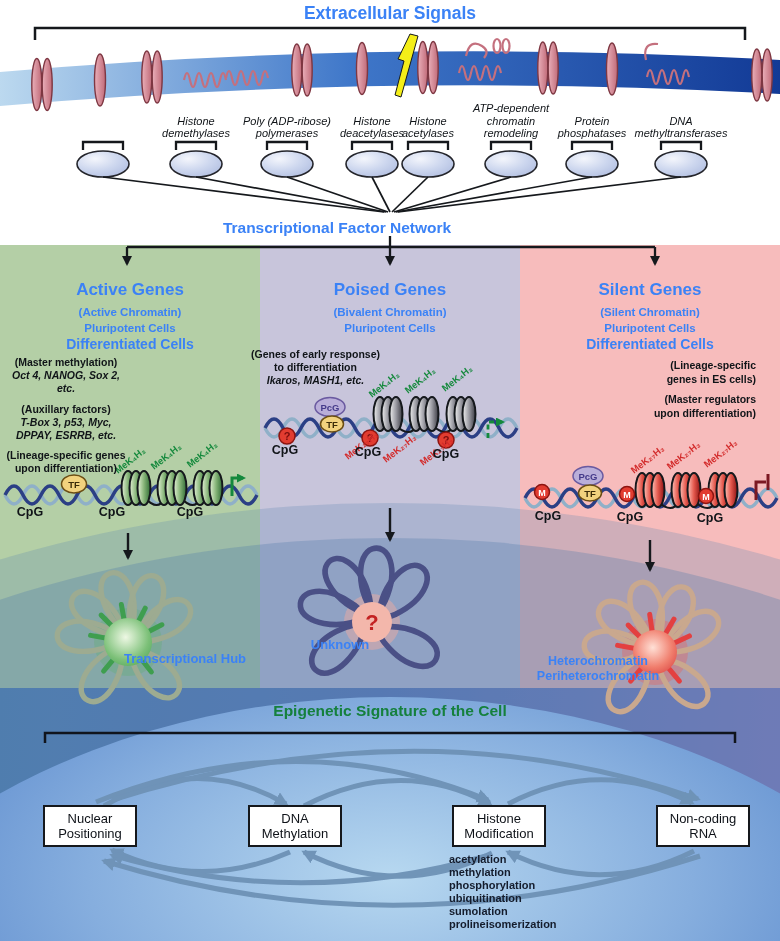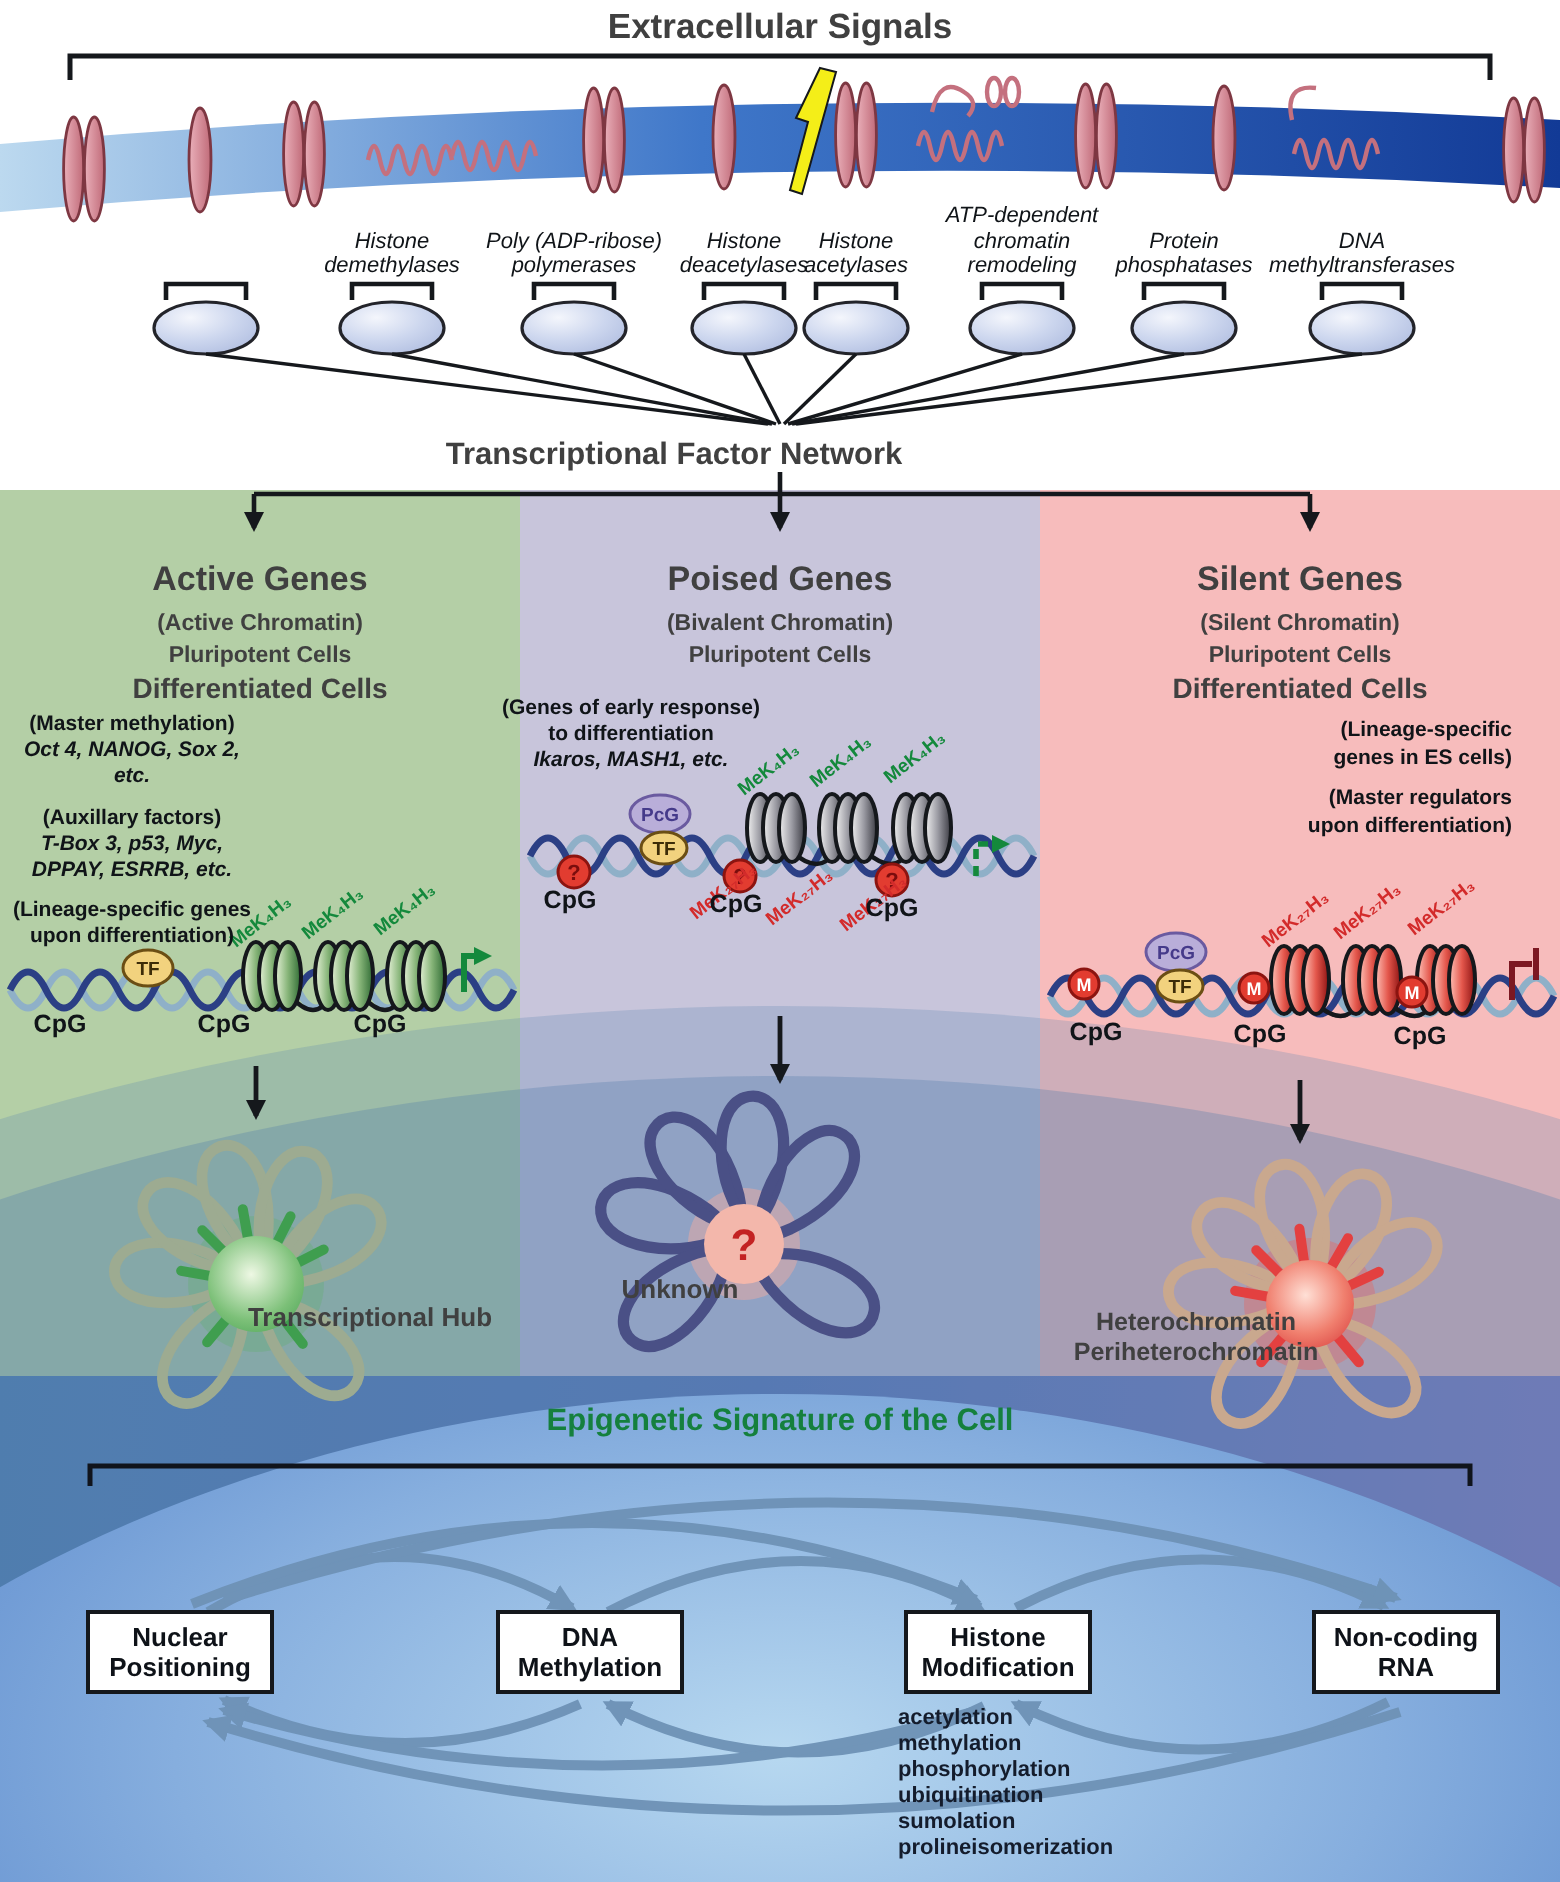--- a/index.html
+++ b/index.html
@@ -1,18 +1,18 @@
 <!DOCTYPE html>
 <html><head>
 <meta charset="utf-8">
 <style>
   html,body{margin:0;padding:0;background:#fff}
   .page{position:relative;width:780px;height:941px;overflow:hidden;background:#fff;font-family:"Liberation Sans",sans-serif}
   .abs{position:absolute}
-  .tx{position:absolute;font-weight:bold;color:#404040}
+  .tx{position:absolute;font-weight:bold;color:#3b82f6}
   .ctr{text-align:center}
   .it{font-style:italic}
   .gap{margin-top:7px}
   
   #bg-top{left:0;top:0;width:780px;height:245px;background:#fff;z-index:1}
   .panel{top:245px;width:260px;height:696px;z-index:1}
   #panel-active{left:0;background:#b4cfa6}
   #panel-poised{left:260px;background:#c8c5db}
   #panel-silent{left:520px;background:#f7bcbc}
   #corner-grad{left:0;top:688px;width:780px;height:253px;background:linear-gradient(93deg,#4e7db2,#5b76bb 48%,#8a7ac2);z-index:2}
@@ -33,21 +33,21 @@
   .ps{width:260px;top:306px;font-size:11.5px}
   .pc1{width:260px;top:322px;font-size:11.5px}
   .pc2{width:260px;top:336px;font-size:14px}
   .ann{position:absolute;font-size:10.5px;font-weight:bold;line-height:13.2px;color:#101418;text-align:center}
   
   .hub-lab{font-size:13px}
   
   .bot-title{left:0;width:780px;top:702px;font-size:15.5px;color:#15803d}
   .boxx{position:absolute;top:805px;width:94px;height:42px;background:#fff;border:2px solid #15181c;box-sizing:border-box;
         display:flex;flex-direction:column;align-items:center;justify-content:center;
-        font-size:13px;font-weight:bold;line-height:15px;text-align:center;color:#0e1218}
+        font-size:13px;font-weight:normal;line-height:15px;text-align:center;color:#0e1218}
   .mods{left:449px;top:853px;font-size:11px;line-height:12.9px;color:#141c2c;text-align:left}
   svg text{font-family:"Liberation Sans",sans-serif;font-weight:bold}
   .cpgT{font-size:12.5px;fill:#101418}
   .mkG{font-size:9.5px;fill:#14893c}
   .mkR{font-size:9.5px;fill:#d32b2b}
   .stx{fill:#3c2c08}
 </style>
 </head>
 <body>
 

